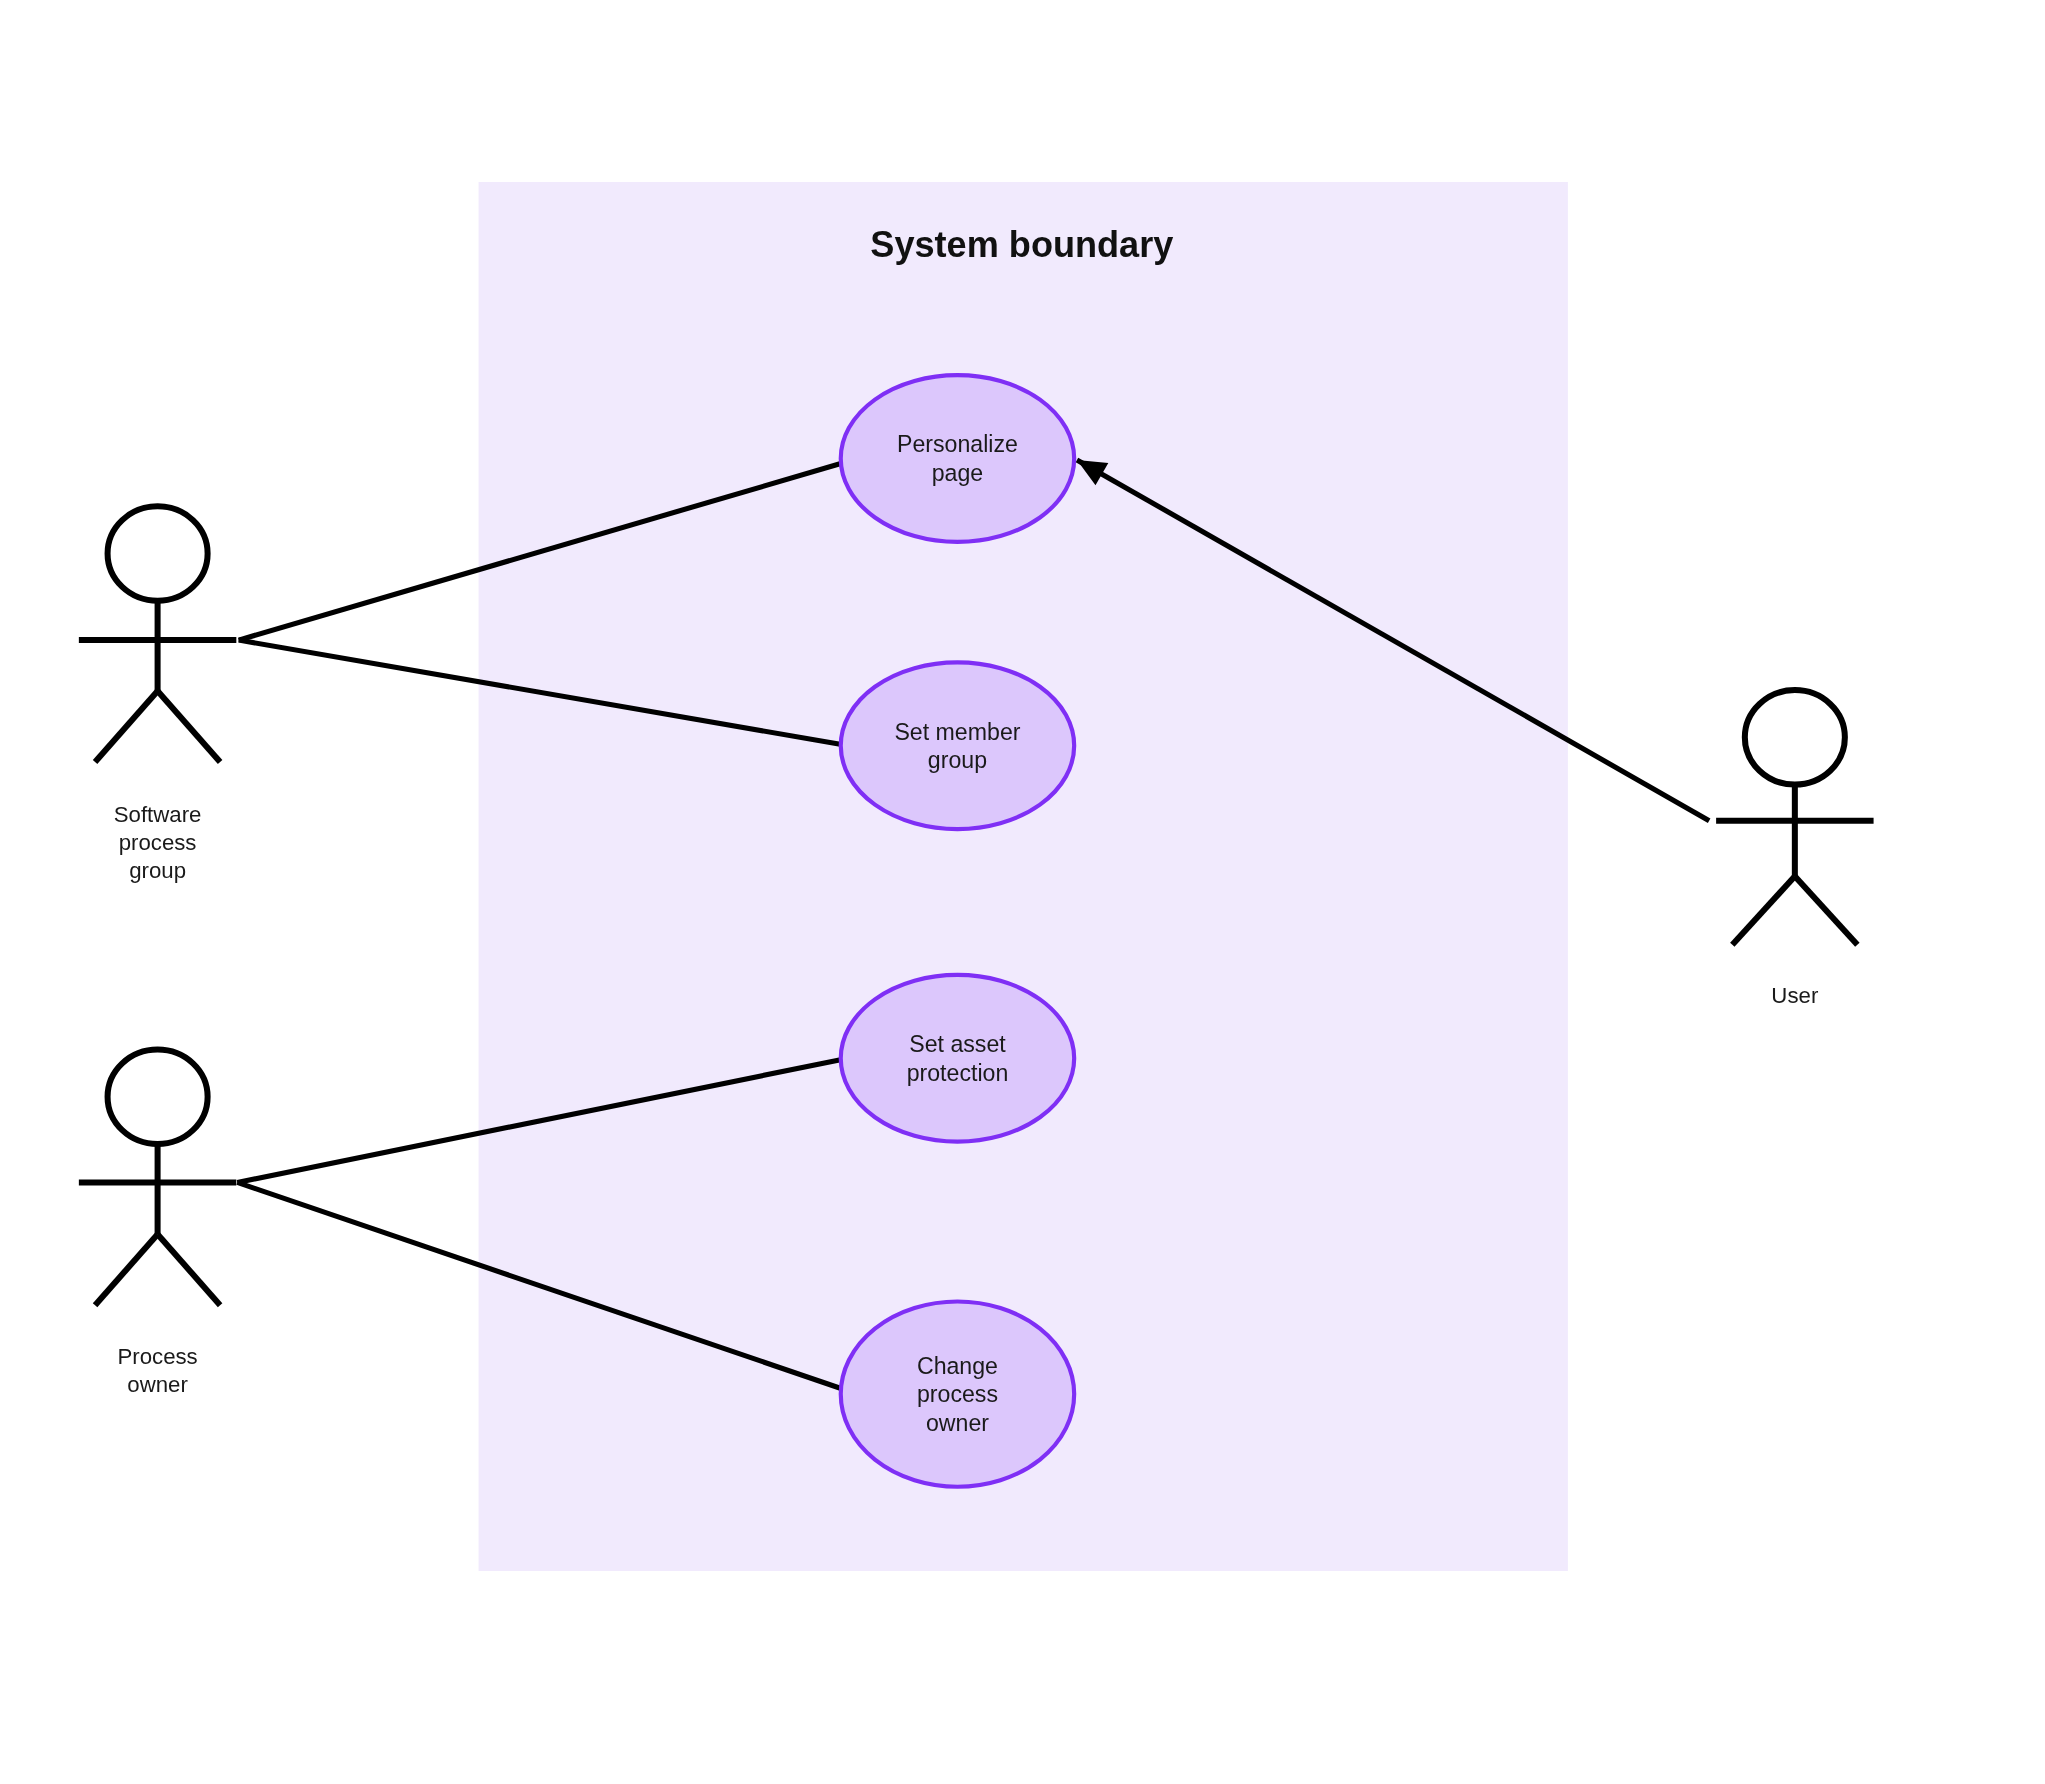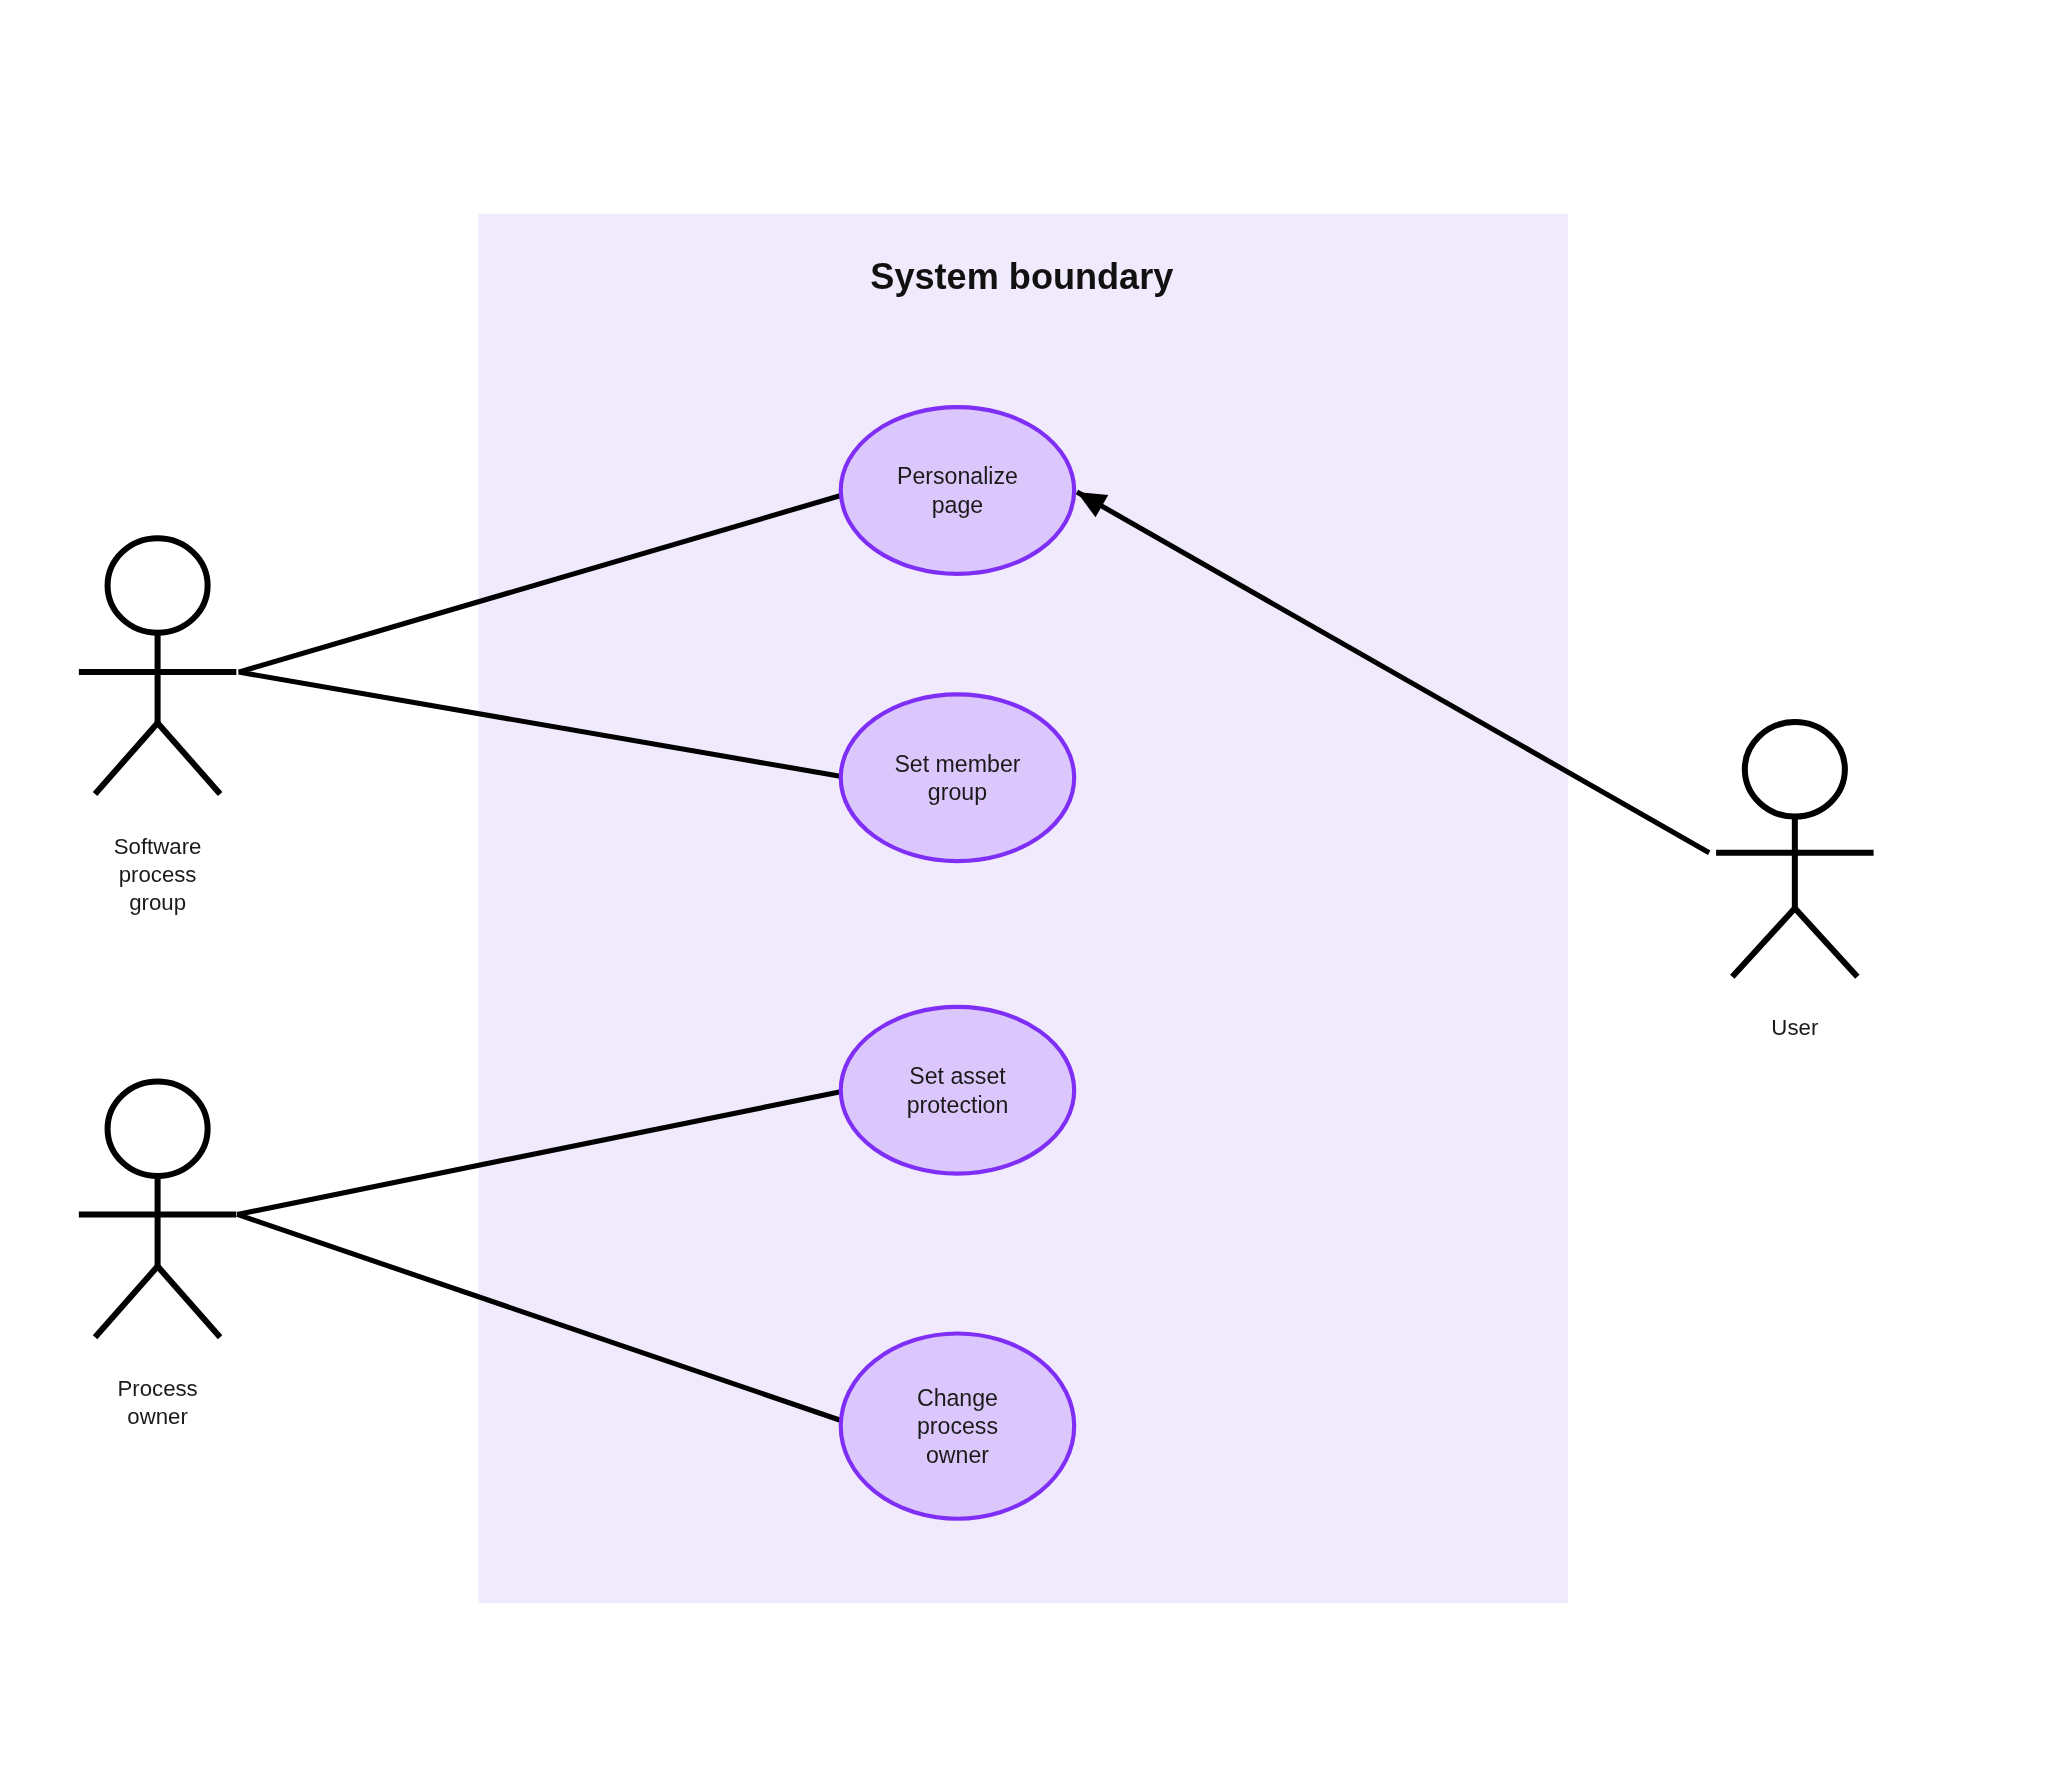--- a/index.html
+++ b/index.html
@@ -11,21 +11,20 @@
     width: 2046px;
     height: 1785px;
     font-family: "Liberation Sans", sans-serif;
     overflow: hidden;
   }
   #diagram-root {
     position: relative;
     width: 2046px;
     height: 1573px;
     background: #ffffff;
-    margin-top: 32px;
   }
   svg.canvas {
     display: block;
     width: 2046px;
     height: 1785px;
   }
   .boundary-rect { fill: #f1eafd; }
   .boundary-title {
     font-family: "Liberation Sans", sans-serif;
     font-size: 78px;

